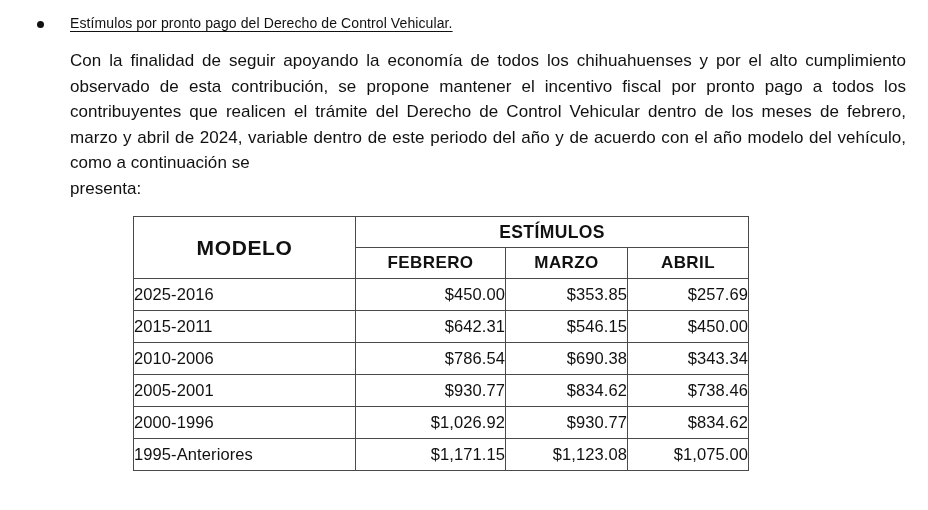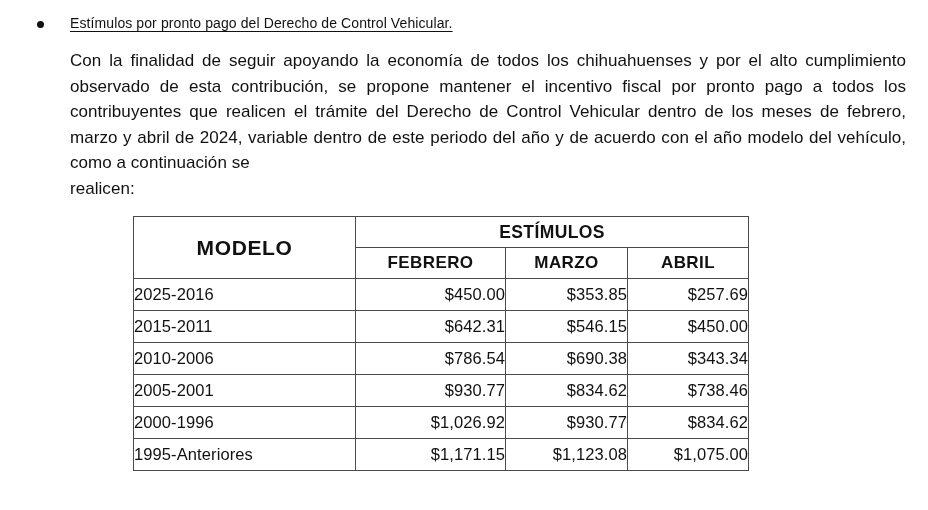--- a/index.html
+++ b/index.html
@@ -121,21 +121,21 @@
 
 <div class="page">
 
   <div class="bullet-block">
     <span class="bullet-dot"></span>
     <span class="bullet-heading">Estímulos por pronto pago del Derecho de Control Vehicular.</span>
   </div>
 
   <div class="paragraph">
     <span>Con la finalidad de seguir apoyando la economía de todos los chihuahuenses y por el alto cumplimiento observado de esta contribución, se propone mantener el incentivo fiscal por pronto pago a todos los contribuyentes que realicen el trámite del Derecho de Control Vehicular dentro de los meses de febrero, marzo y abril de 2024, variable dentro de este periodo del año y de acuerdo con el año modelo del vehículo, como a continuación se</span>
-    <div class="last-line">realicen:</div>
+    <div class="last-line">presenta:</div>
   </div>
 
   <table class="stim-table">
     <colgroup>
       <col class="col-modelo">
       <col class="col-febrero">
       <col class="col-marzo">
       <col class="col-abril">
     </colgroup>
     <thead>

